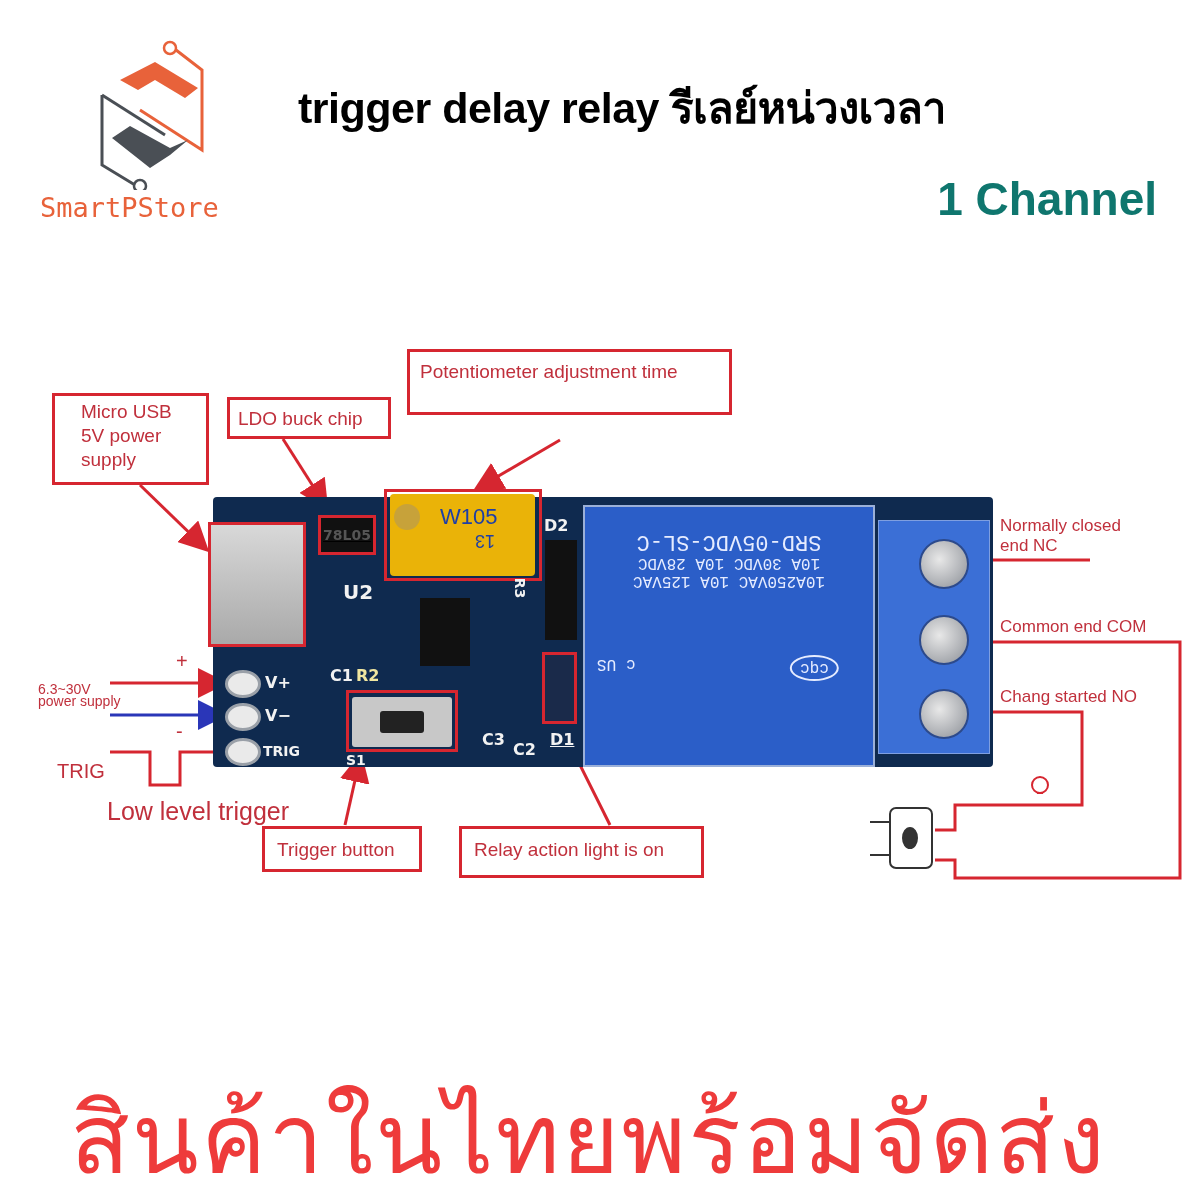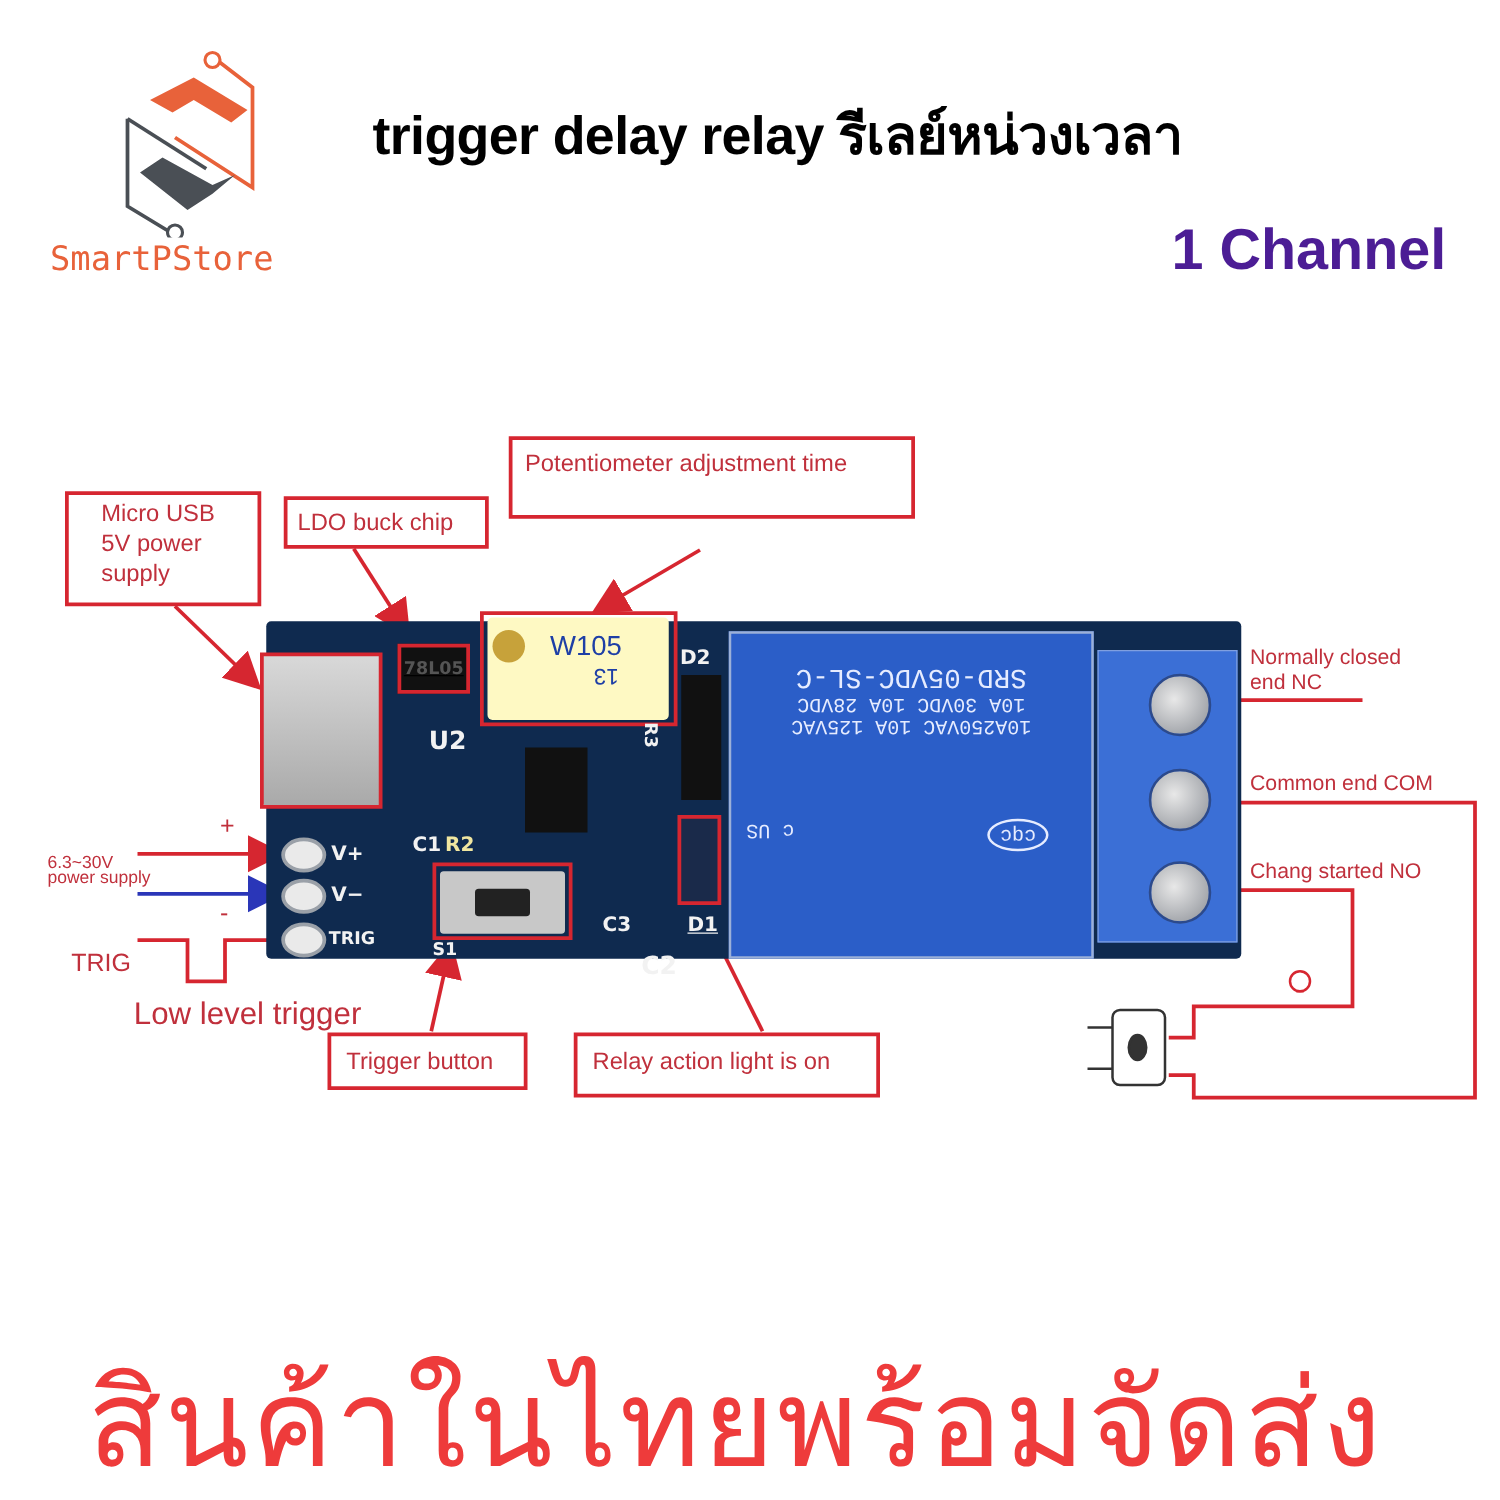--- a/index.html
+++ b/index.html
@@ -1,30 +1,30 @@
 <!DOCTYPE html>
 <html><head>
 <meta charset="utf-8">
 <style>
   html, body { margin:0; padding:0; }
   body { width:1200px; height:1200px; background:#ffffff; position:relative; overflow:hidden;
          font-family:"Liberation Sans", sans-serif; }
   .abs { position:absolute; }
   .logo-text { left:40px; top:192px; font-family:"DejaVu Sans Mono", monospace; font-size:27px; color:#e8623a; letter-spacing:0px; }
   .title { left:298px; top:74px; font-size:43px; font-weight:bold; color:#000; white-space:nowrap; letter-spacing:-0.5px; }
-  .subtitle { right:43px; top:172px; font-size:46px; font-weight:bold; color:#4c1d95; white-space:nowrap; }
+  .subtitle { right:43px; top:172px; font-size:46px; font-weight:bold; color:#0f766e; white-space:nowrap; }
   .footer { left:70px; top:1060px; font-family:"DejaVu Sans", sans-serif; font-size:98px; color:#ee3b3b; white-space:nowrap; letter-spacing:2px; }
   .callout { border:3px solid #d62630; background:#fff; color:#c0303c; font-size:19px; line-height:24px; box-sizing:border-box; }
   .label { color:#c0303c; font-size:17px; white-space:nowrap; }
   .pcb { left:213px; top:497px; width:780px; height:270px; background:#0f2a4f; border-radius:4px; }
   .relay { left:583px; top:505px; width:288px; height:258px; background:#2b5ec8; border:2px solid #9bb0d8; }
   .relay-text { color:#e6ecff; font-family:"Liberation Mono", monospace; transform:rotate(180deg); text-align:center; }
   .terminal { left:878px; top:520px; width:110px; height:232px; background:#3b6fd6; border:1px solid #7f9fe0; }
   .screw { width:46px; height:46px; border-radius:50%; background:radial-gradient(circle at 40% 40%, #e8e8e8, #8b8f96); border:2px solid #2c4a8c; }
-  .pot { left:390px; top:494px; width:145px; height:82px; background:#fef9c3; border-radius:4px; }
+  .pot { left:390px; top:494px; width:145px; height:82px; background:#eab308; border-radius:4px; }
   .usb { left:210px; top:523px; width:95px; height:122px; background:linear-gradient(#d9d9d9,#a9a9a9); border-radius:4px; }
   .chip { background:#111;text-decoration:underline; }
   .pad { width:30px; height:22px; border-radius:50%; background:#eaeaea; border:3px solid #9aa0a8; }
   .silk { color:#f2f2f2; font-weight:bold; font-family:"DejaVu Sans", sans-serif; }
   .btn-s1 { left:352px; top:697px; width:100px; height:50px; background:#c8c8c8; border-radius:3px; }
 </style>
 </head>
 <body>
 
 <div class="abs" style="left:90px;top:40px;width:130px;height:150px;">
@@ -126,21 +126,21 @@
 </div>
 <div class="abs" style="left:384px;top:489px;width:158px;height:92px;border:3px solid #d62630;box-sizing:border-box;"></div>
 
 <div class="abs chip" style="left:420px;top:598px;width:50px;height:68px;"></div>
 <div class="abs silk" style="left:330px;top:666px;font-size:16px;">C1</div>
 <div class="abs silk" style="left:356px;top:666px;font-size:16px;color:#f0e6a0;">R2</div>
 <div class="abs silk" style="left:544px;top:516px;font-size:16px;">D2</div>
 <div class="abs silk" style="left:510px;top:580px;font-size:14px;transform:rotate(90deg);">R3</div>
 <div class="abs chip" style="left:545px;top:540px;width:32px;height:100px;"></div>
 <div class="abs silk" style="left:482px;top:730px;font-size:16px;">C3</div>
-<div class="abs silk" style="left:513px;top:760px;font-size:20px;">C2</div>
+<div class="abs silk" style="left:513px;top:740px;font-size:16px;">C2</div>
 <div class="abs silk" style="left:550px;top:730px;font-size:16px;text-decoration:underline;">D1</div>
 <div class="abs" style="left:542px;top:652px;width:35px;height:72px;border:3px solid #d62630;box-sizing:border-box;background:#1a2a4a;"></div>
 
 <div class="abs btn-s1">
   <div style="position:absolute;left:28px;top:14px;width:44px;height:22px;background:#222;border-radius:3px;"></div>
 </div>
 <div class="abs" style="left:346px;top:690px;width:112px;height:62px;border:3px solid #d62630;box-sizing:border-box;"></div>
 <div class="abs silk" style="left:346px;top:752px;font-size:14px;">S1</div>
 
 <div class="abs pad" style="left:225px;top:670px;"></div>

